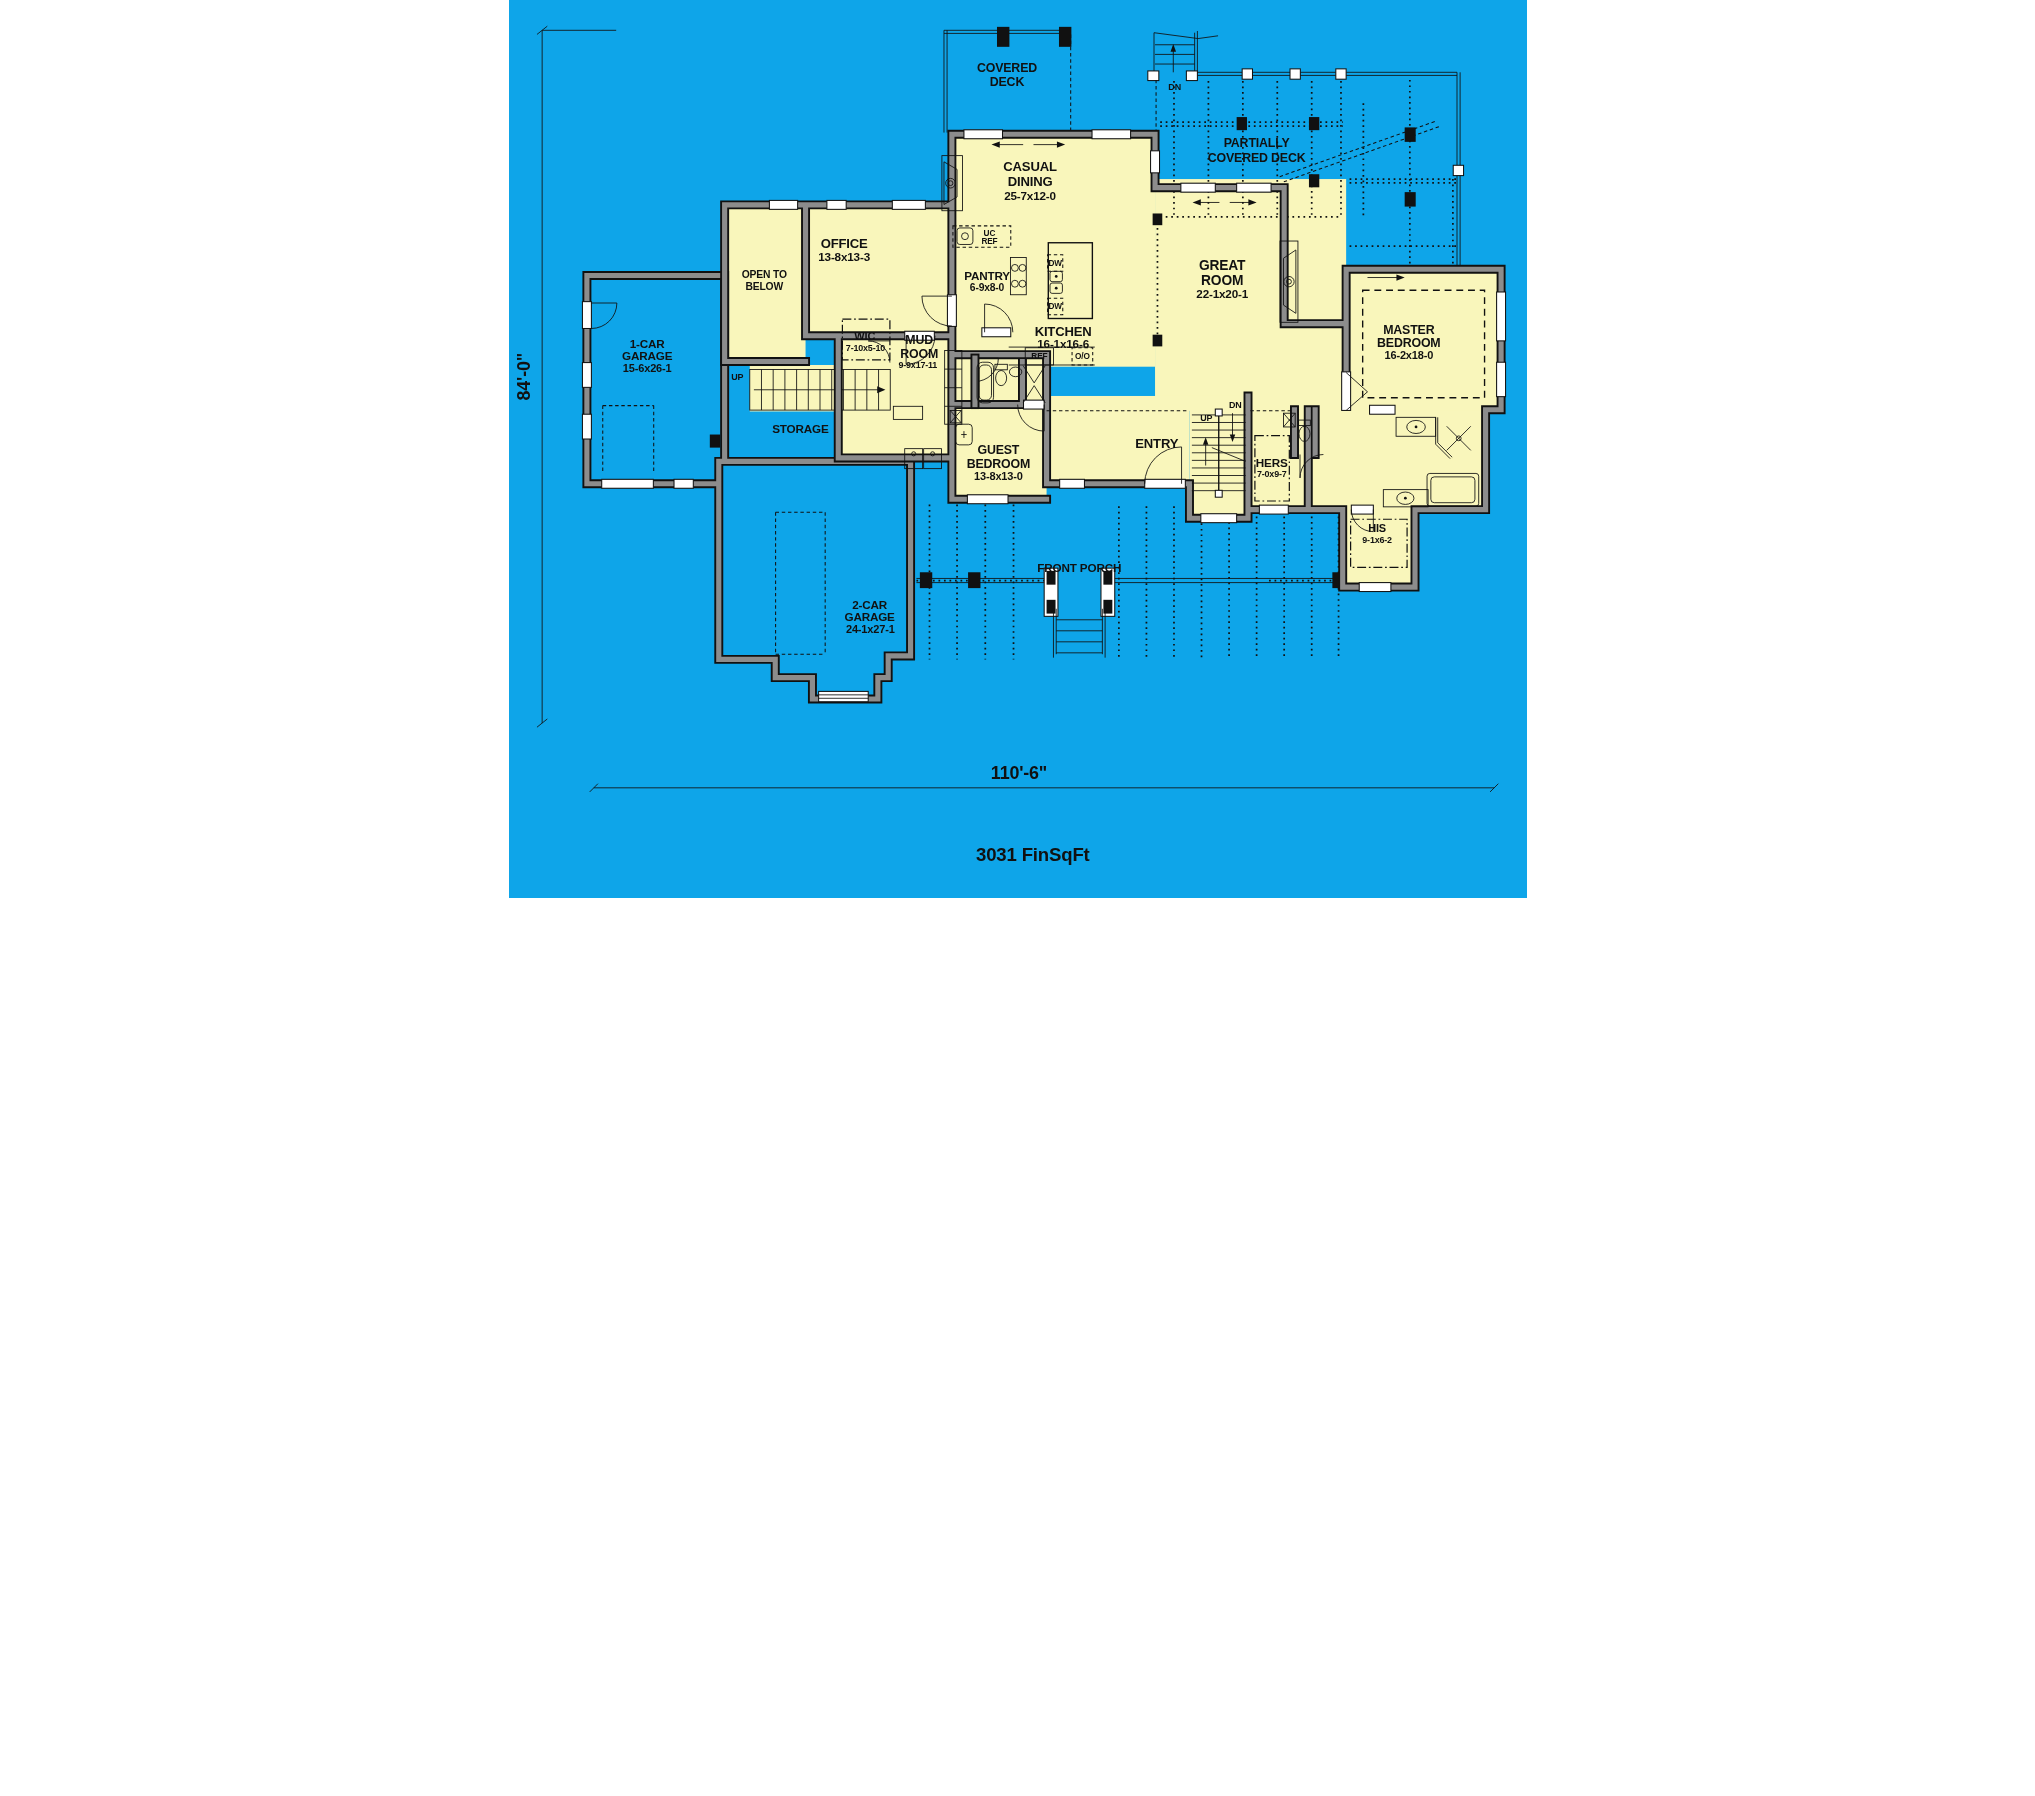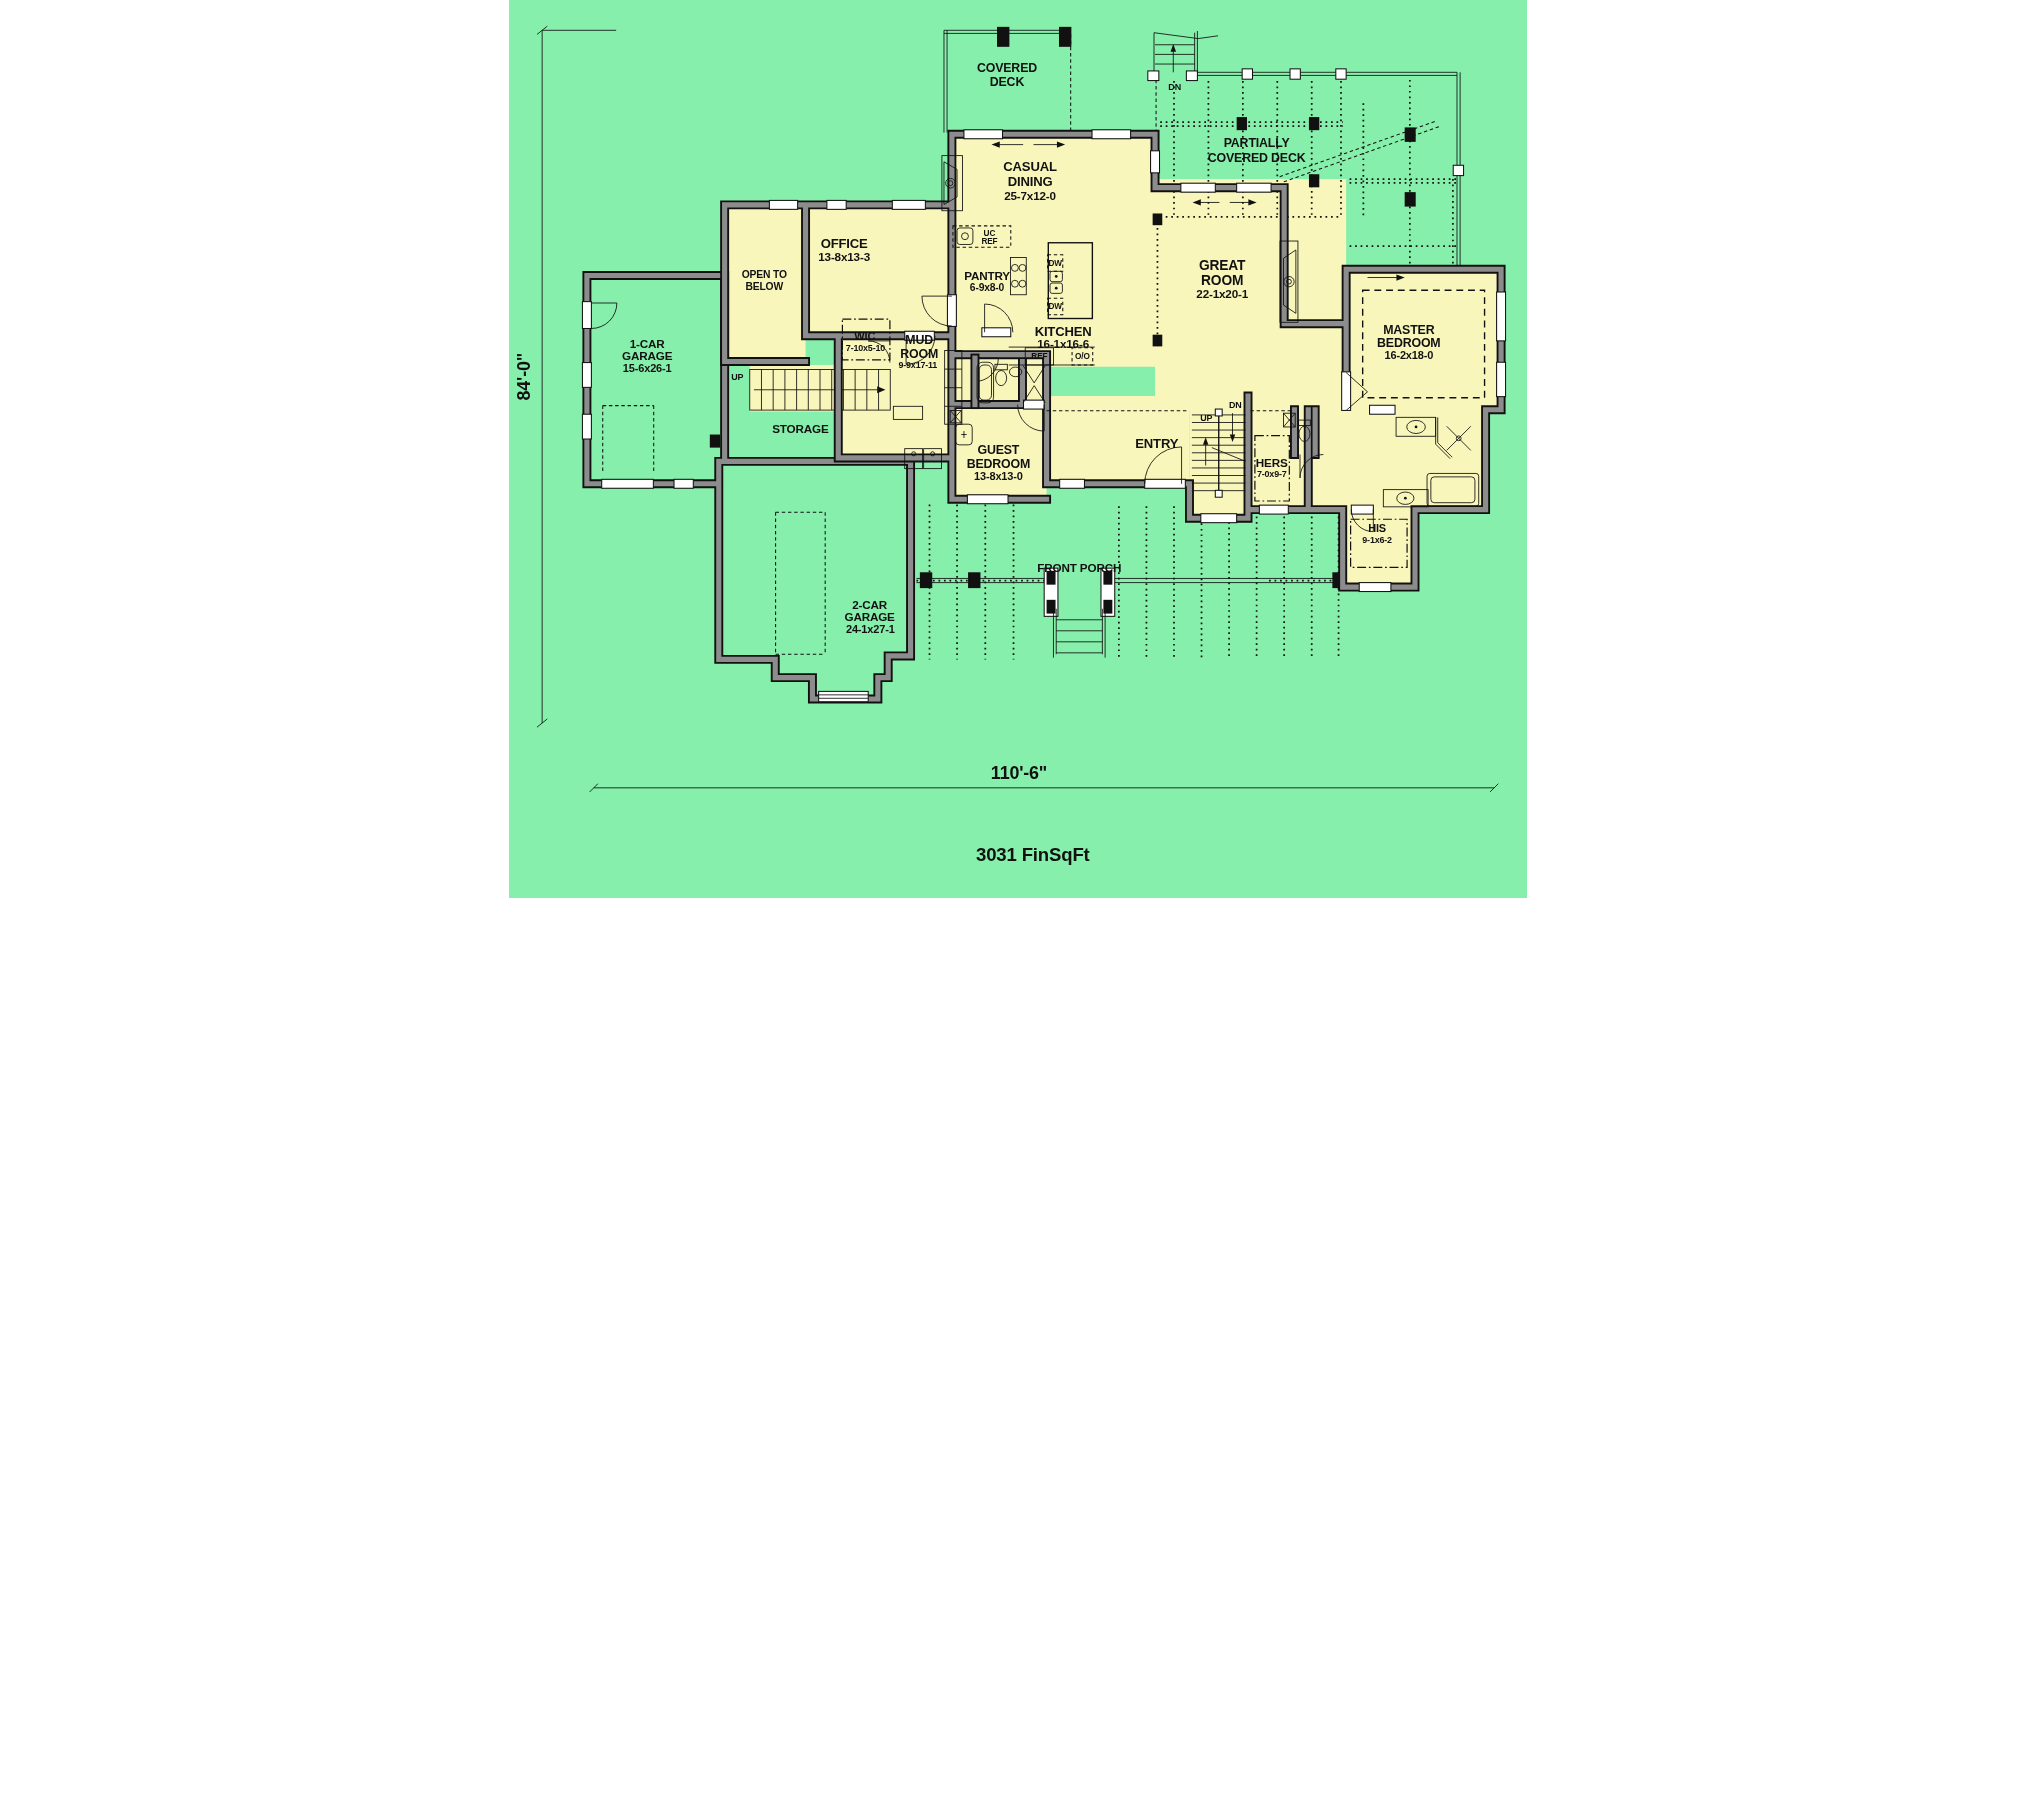--- a/index.html
+++ b/index.html
@@ -1,16 +1,16 @@
 <!DOCTYPE html>
 <html style="font-size:11px"><head>
 <meta charset="utf-8">
 <style>
   html,body{margin:0;padding:0;background:#ffffff;}
-  .page{width:1018px;margin:0 auto;background:#86efac;}
+  .page{width:1018px;margin:0 auto;background:#0ea5e9;}
   svg{display:block;}
   text{fill:#111;font-family:"Liberation Sans","DejaVu Sans",sans-serif;font-weight:700;letter-spacing:-0.5px;}
   .t40{font-size:40px}.t38{font-size:38px}.t36{font-size:36px}.t34{font-size:34px}
   .t32{font-size:32px}.t30{font-size:30px}.t26{font-size:26px}.t24{font-size:24px}
   .t52{font-size:52px}.t54{font-size:54px}
   .wb{stroke:#111;stroke-width:26;fill:none;stroke-linecap:square}
   .wg{stroke:#8c8c8c;stroke-width:15;fill:none;stroke-linecap:square}
   .tn{stroke:#111;stroke-width:4;fill:none}
   .tn2{stroke:#111;stroke-width:2.5;fill:none}
   .room{fill:#f9f6bb;stroke:none}

